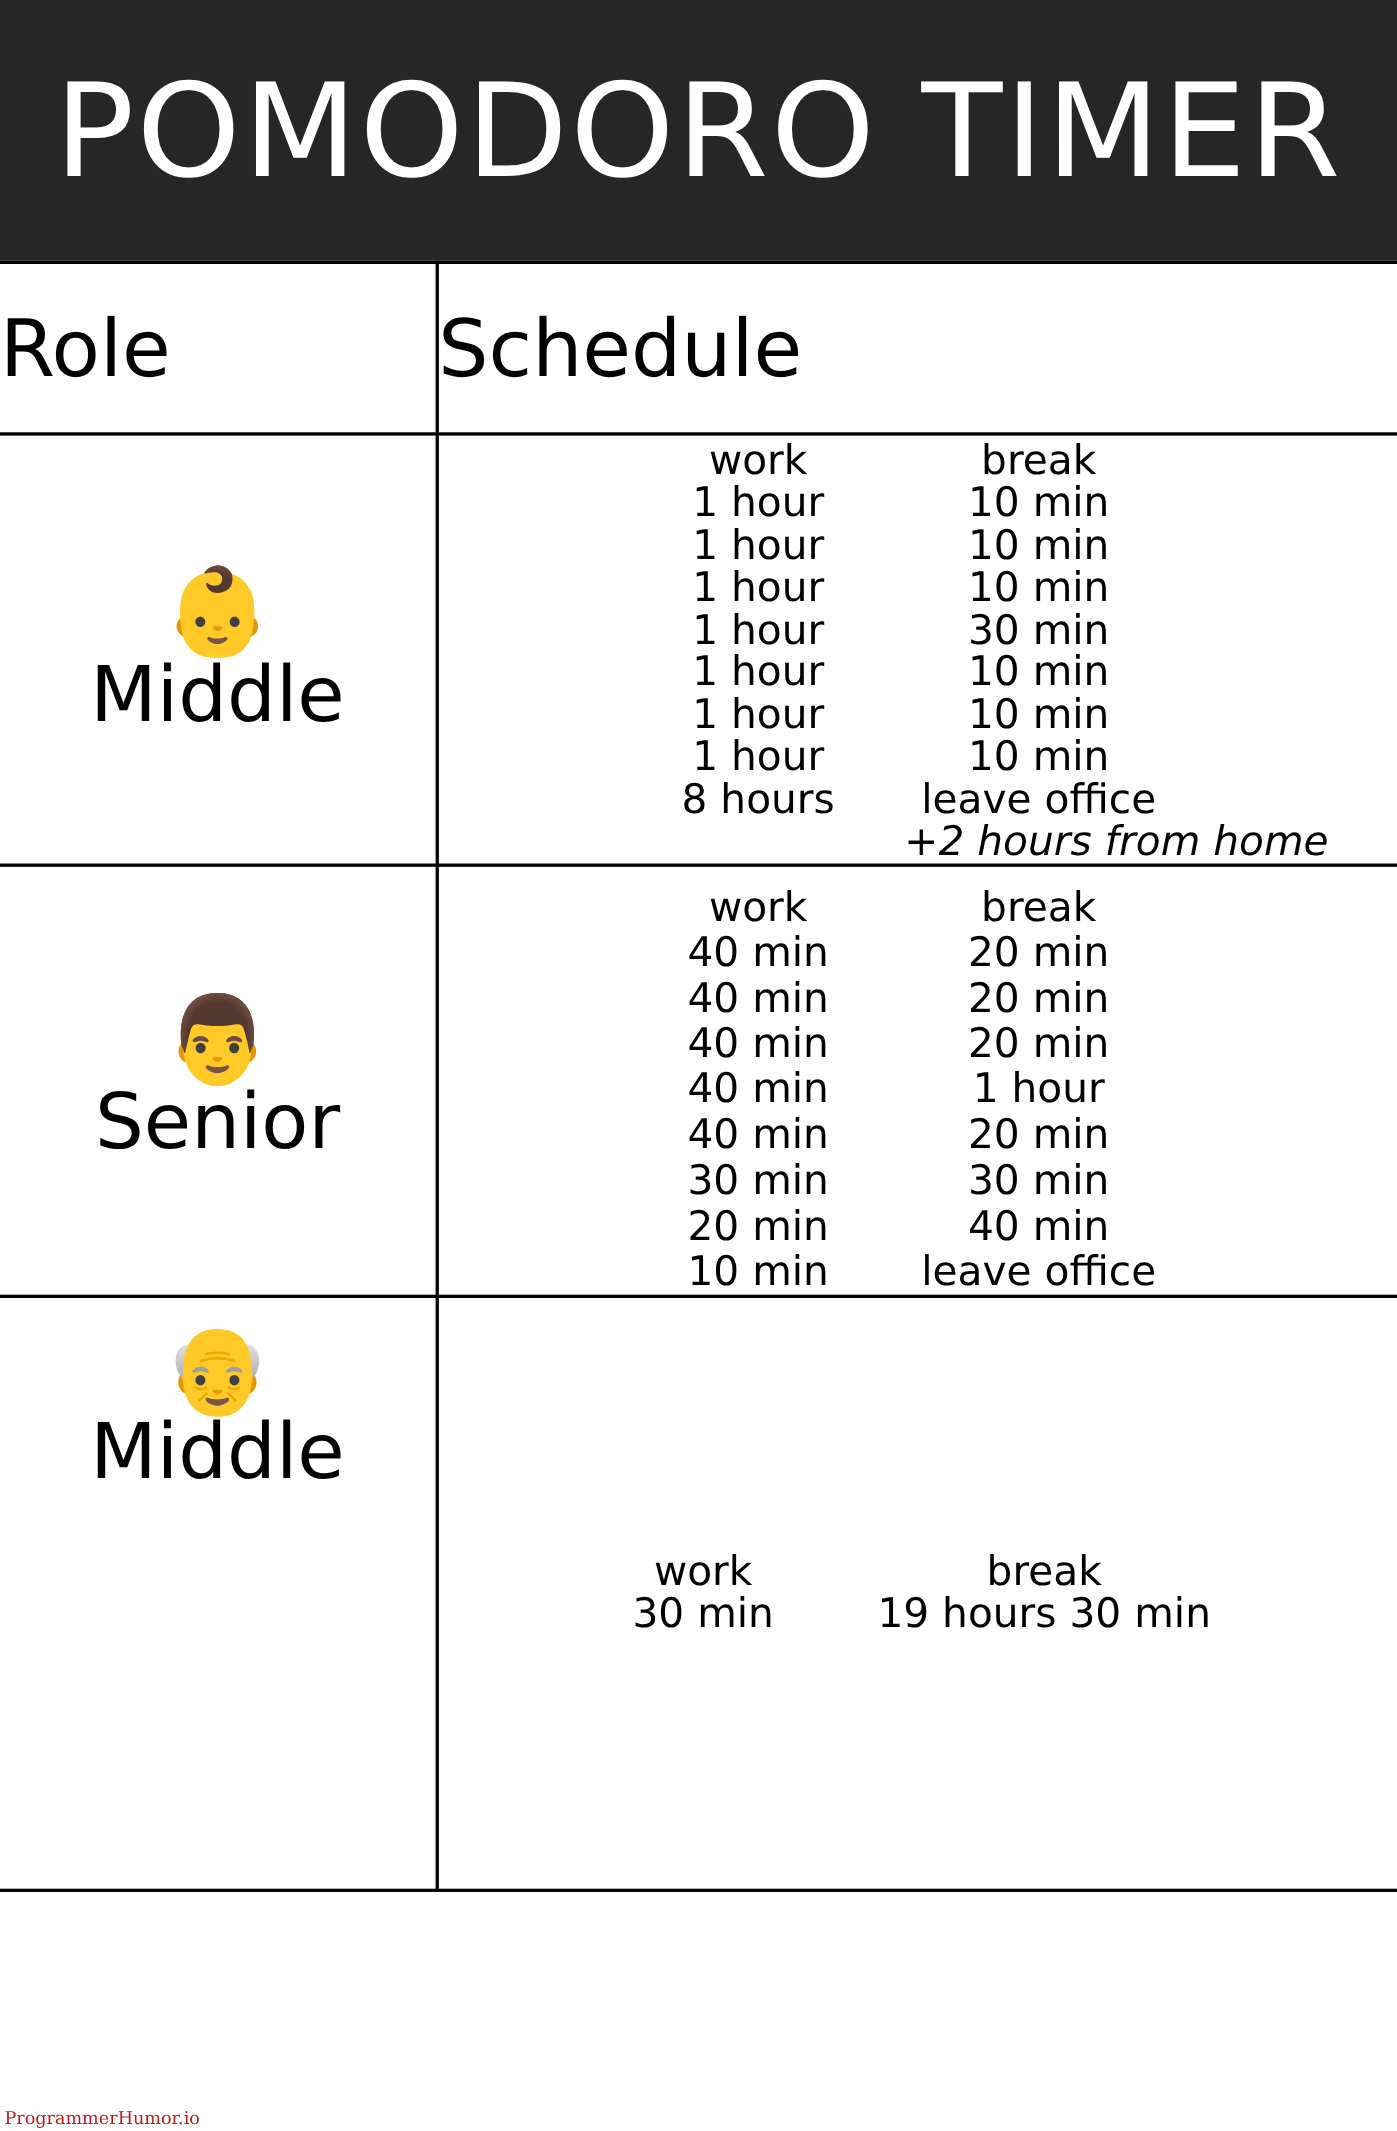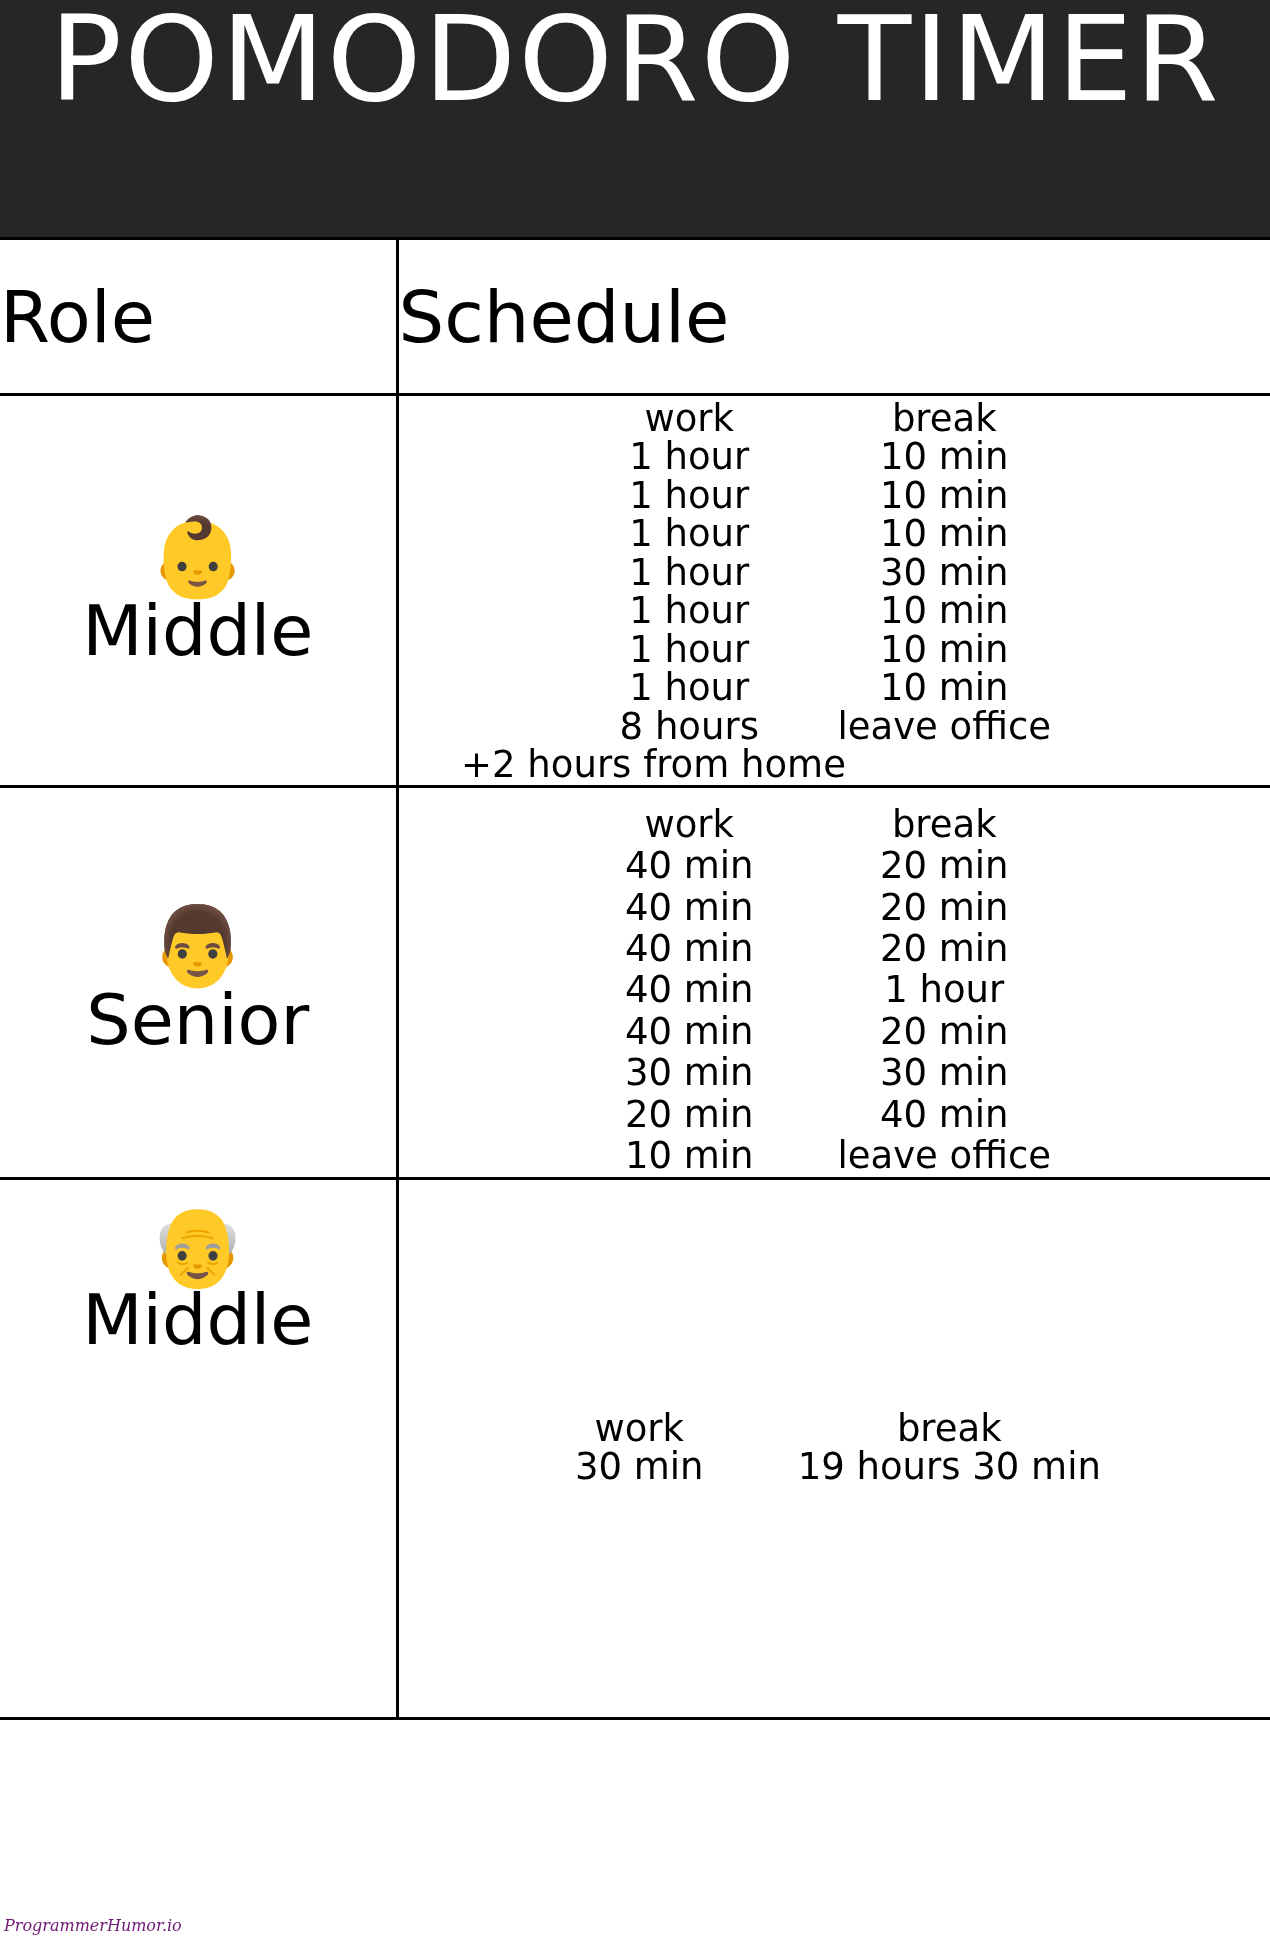--- a/index.html
+++ b/index.html
@@ -14,20 +14,21 @@
     color: #000000;
     overflow: hidden;
     position: relative;
   }
 
   
   .title-banner {
     height: 237px;
     background: #262626;
     display: flex;
+    align-items: center;
     justify-content: center;
     box-sizing: border-box;
   }
   .title-text {
     color: #ffffff;
     font-size: 118px;
     line-height: 1;
     letter-spacing: 2px;
     font-weight: 400;
     white-space: nowrap;
@@ -96,21 +97,22 @@
   }
   .sched-row .brk {
     width: 290px;
     text-align: center;
   }
   .sched-row.header-labels .work,
   .sched-row.header-labels .brk {
     font-size: 37px;
   }
   .sched-row.full {
-    justify-content: flex-start;
+    justify-content: flex-end;
+    font-style: italic;
   }
   .sched-row.full .spanned {
     width: 510px;
     text-align: center;
   }
 
   
   .row-junior .sched-cell { padding-top: 4px; }
   .row-junior .role-cell { padding-top: 4px; }
 
@@ -122,23 +124,22 @@
   .row-senior .sched-cell { vertical-align: middle; }
   .row-senior .sched-row .work { width: 230px; }
   .row-senior .sched-row .brk { width: 390px; }
 
   
   .watermark {
     position: absolute;
     left: 2px;
     bottom: 2px;
     font-family: "DejaVu Serif", "Liberation Serif", serif;
-    font-style: italic;
     font-size: 16px;
-    color: #701a75;
+    color: #b91c1c;
     background: rgba(255,255,255,0.75);
     padding: 0 2px;
   }
 </style>
 </head>
 <body>
 
 <div class="title-banner">
   <div class="title-text">POMODORO TIMER</div>
 </div>

